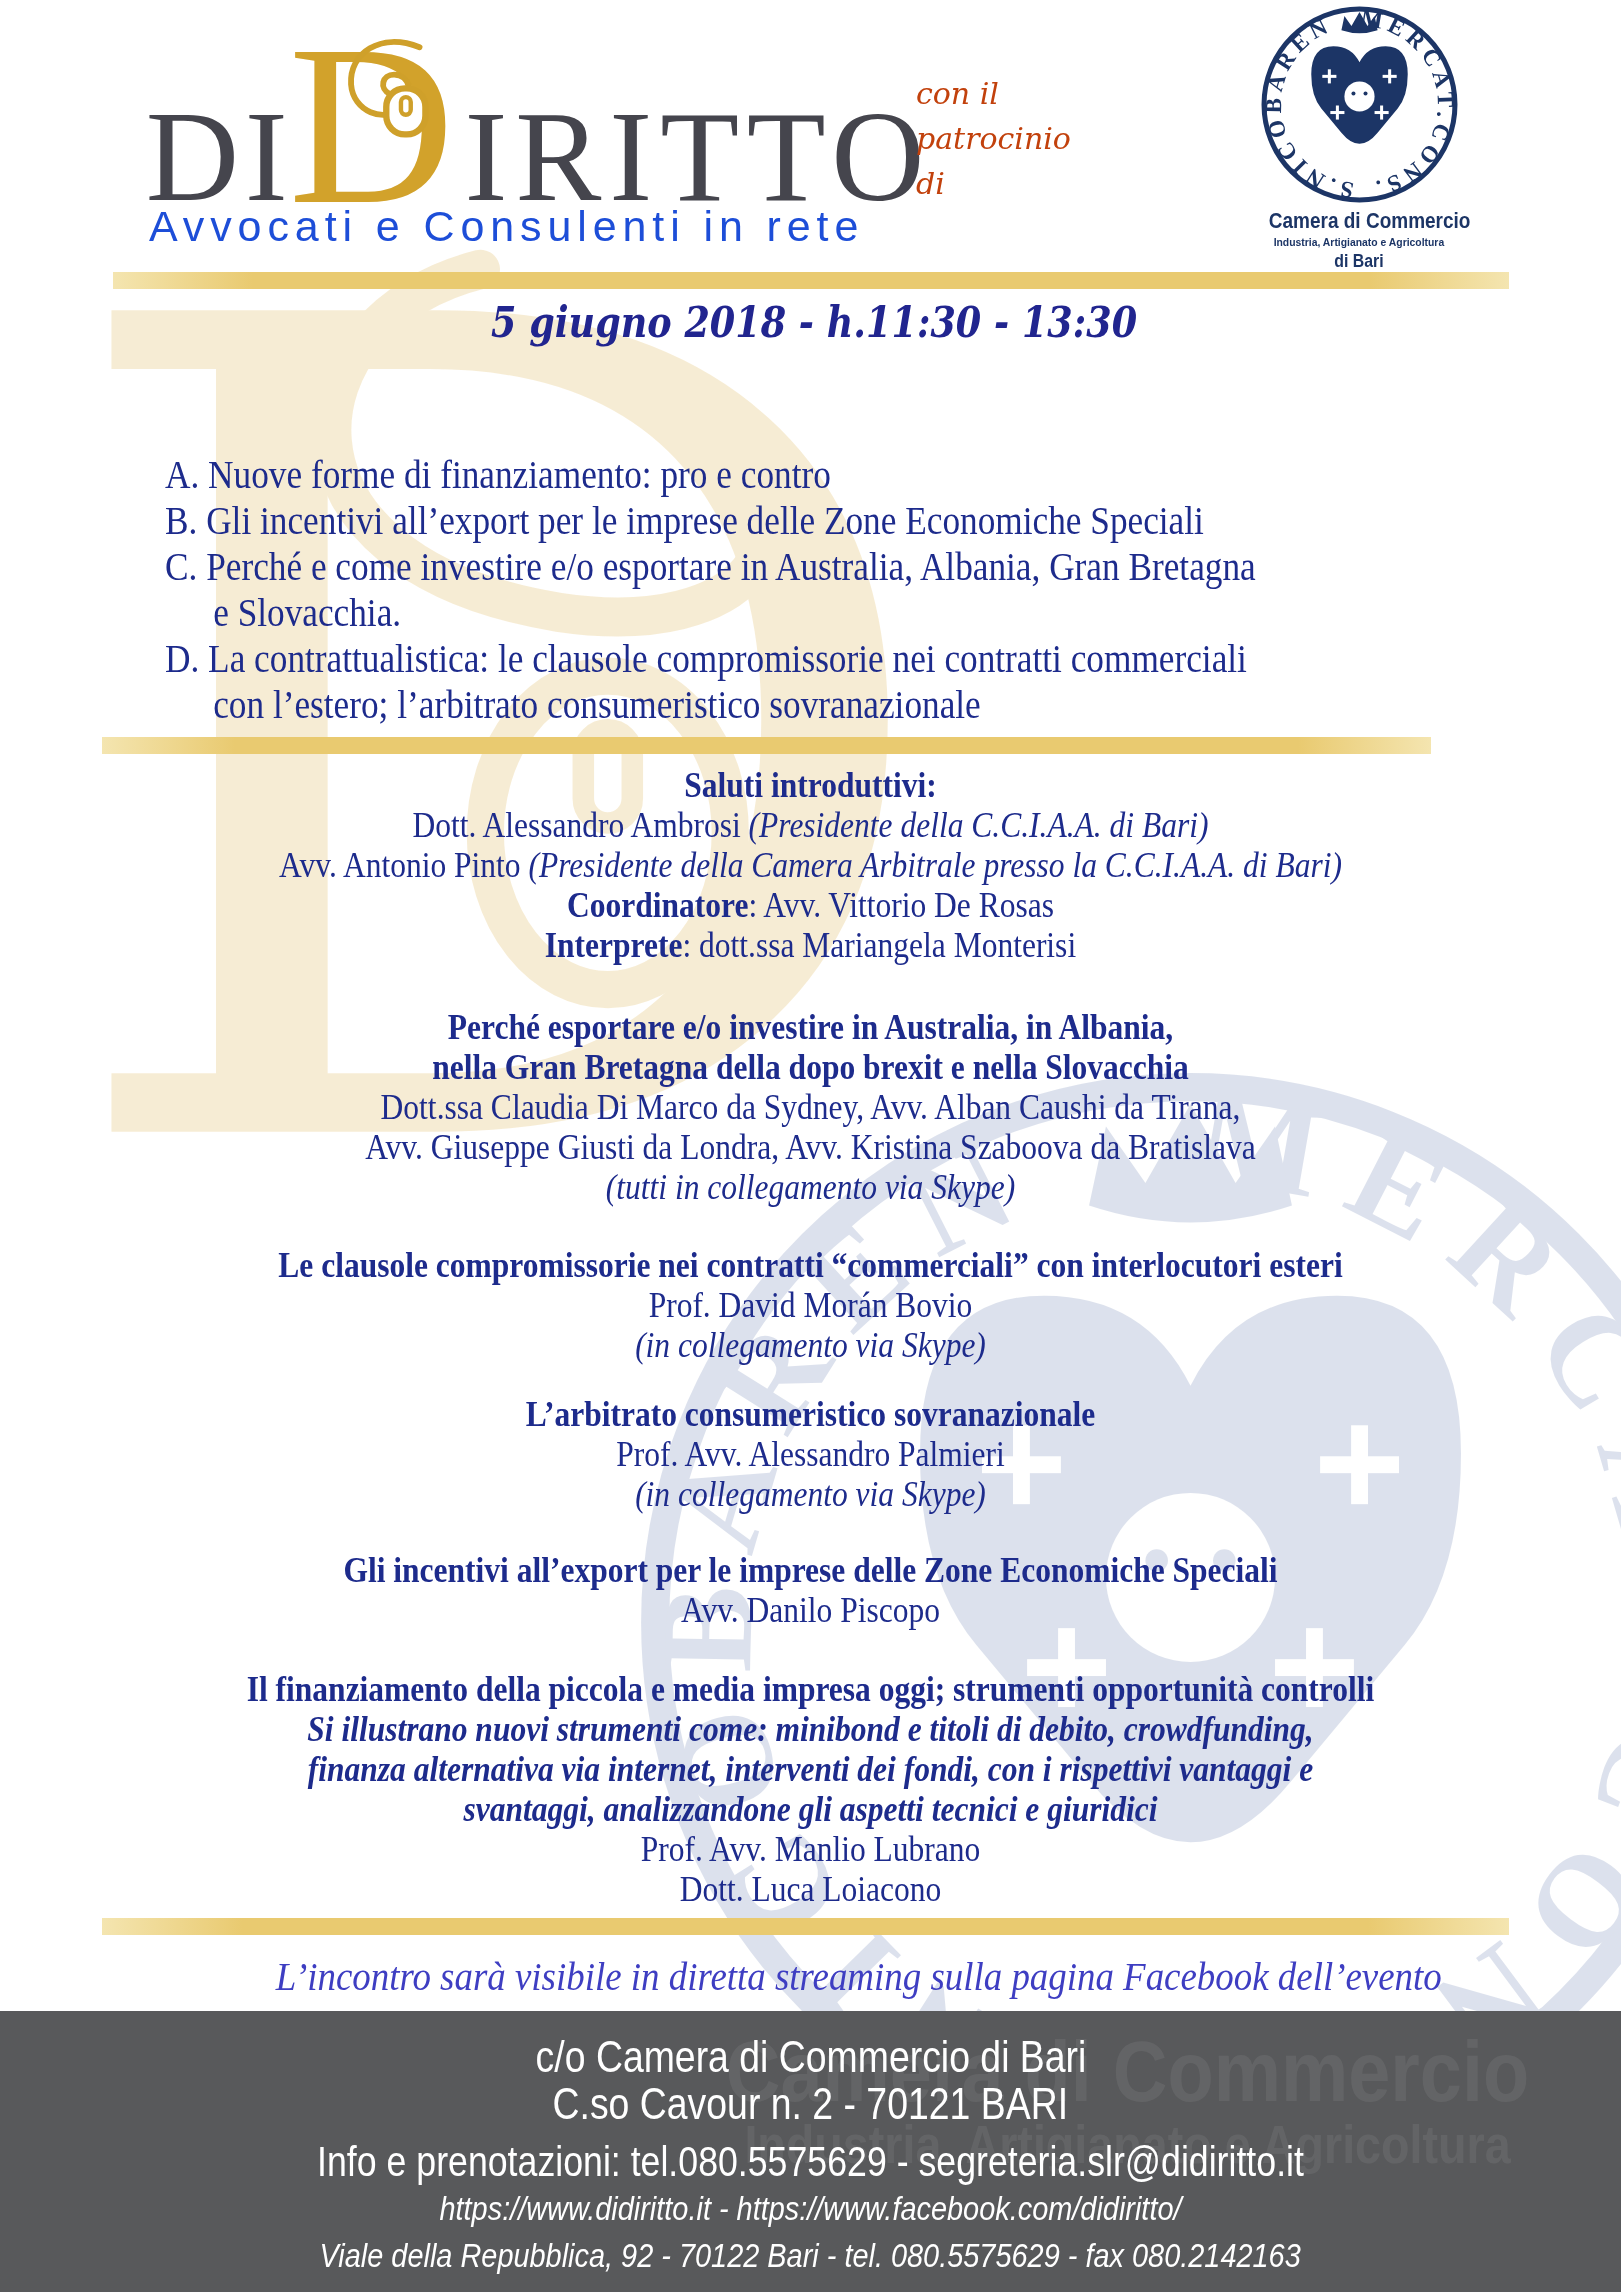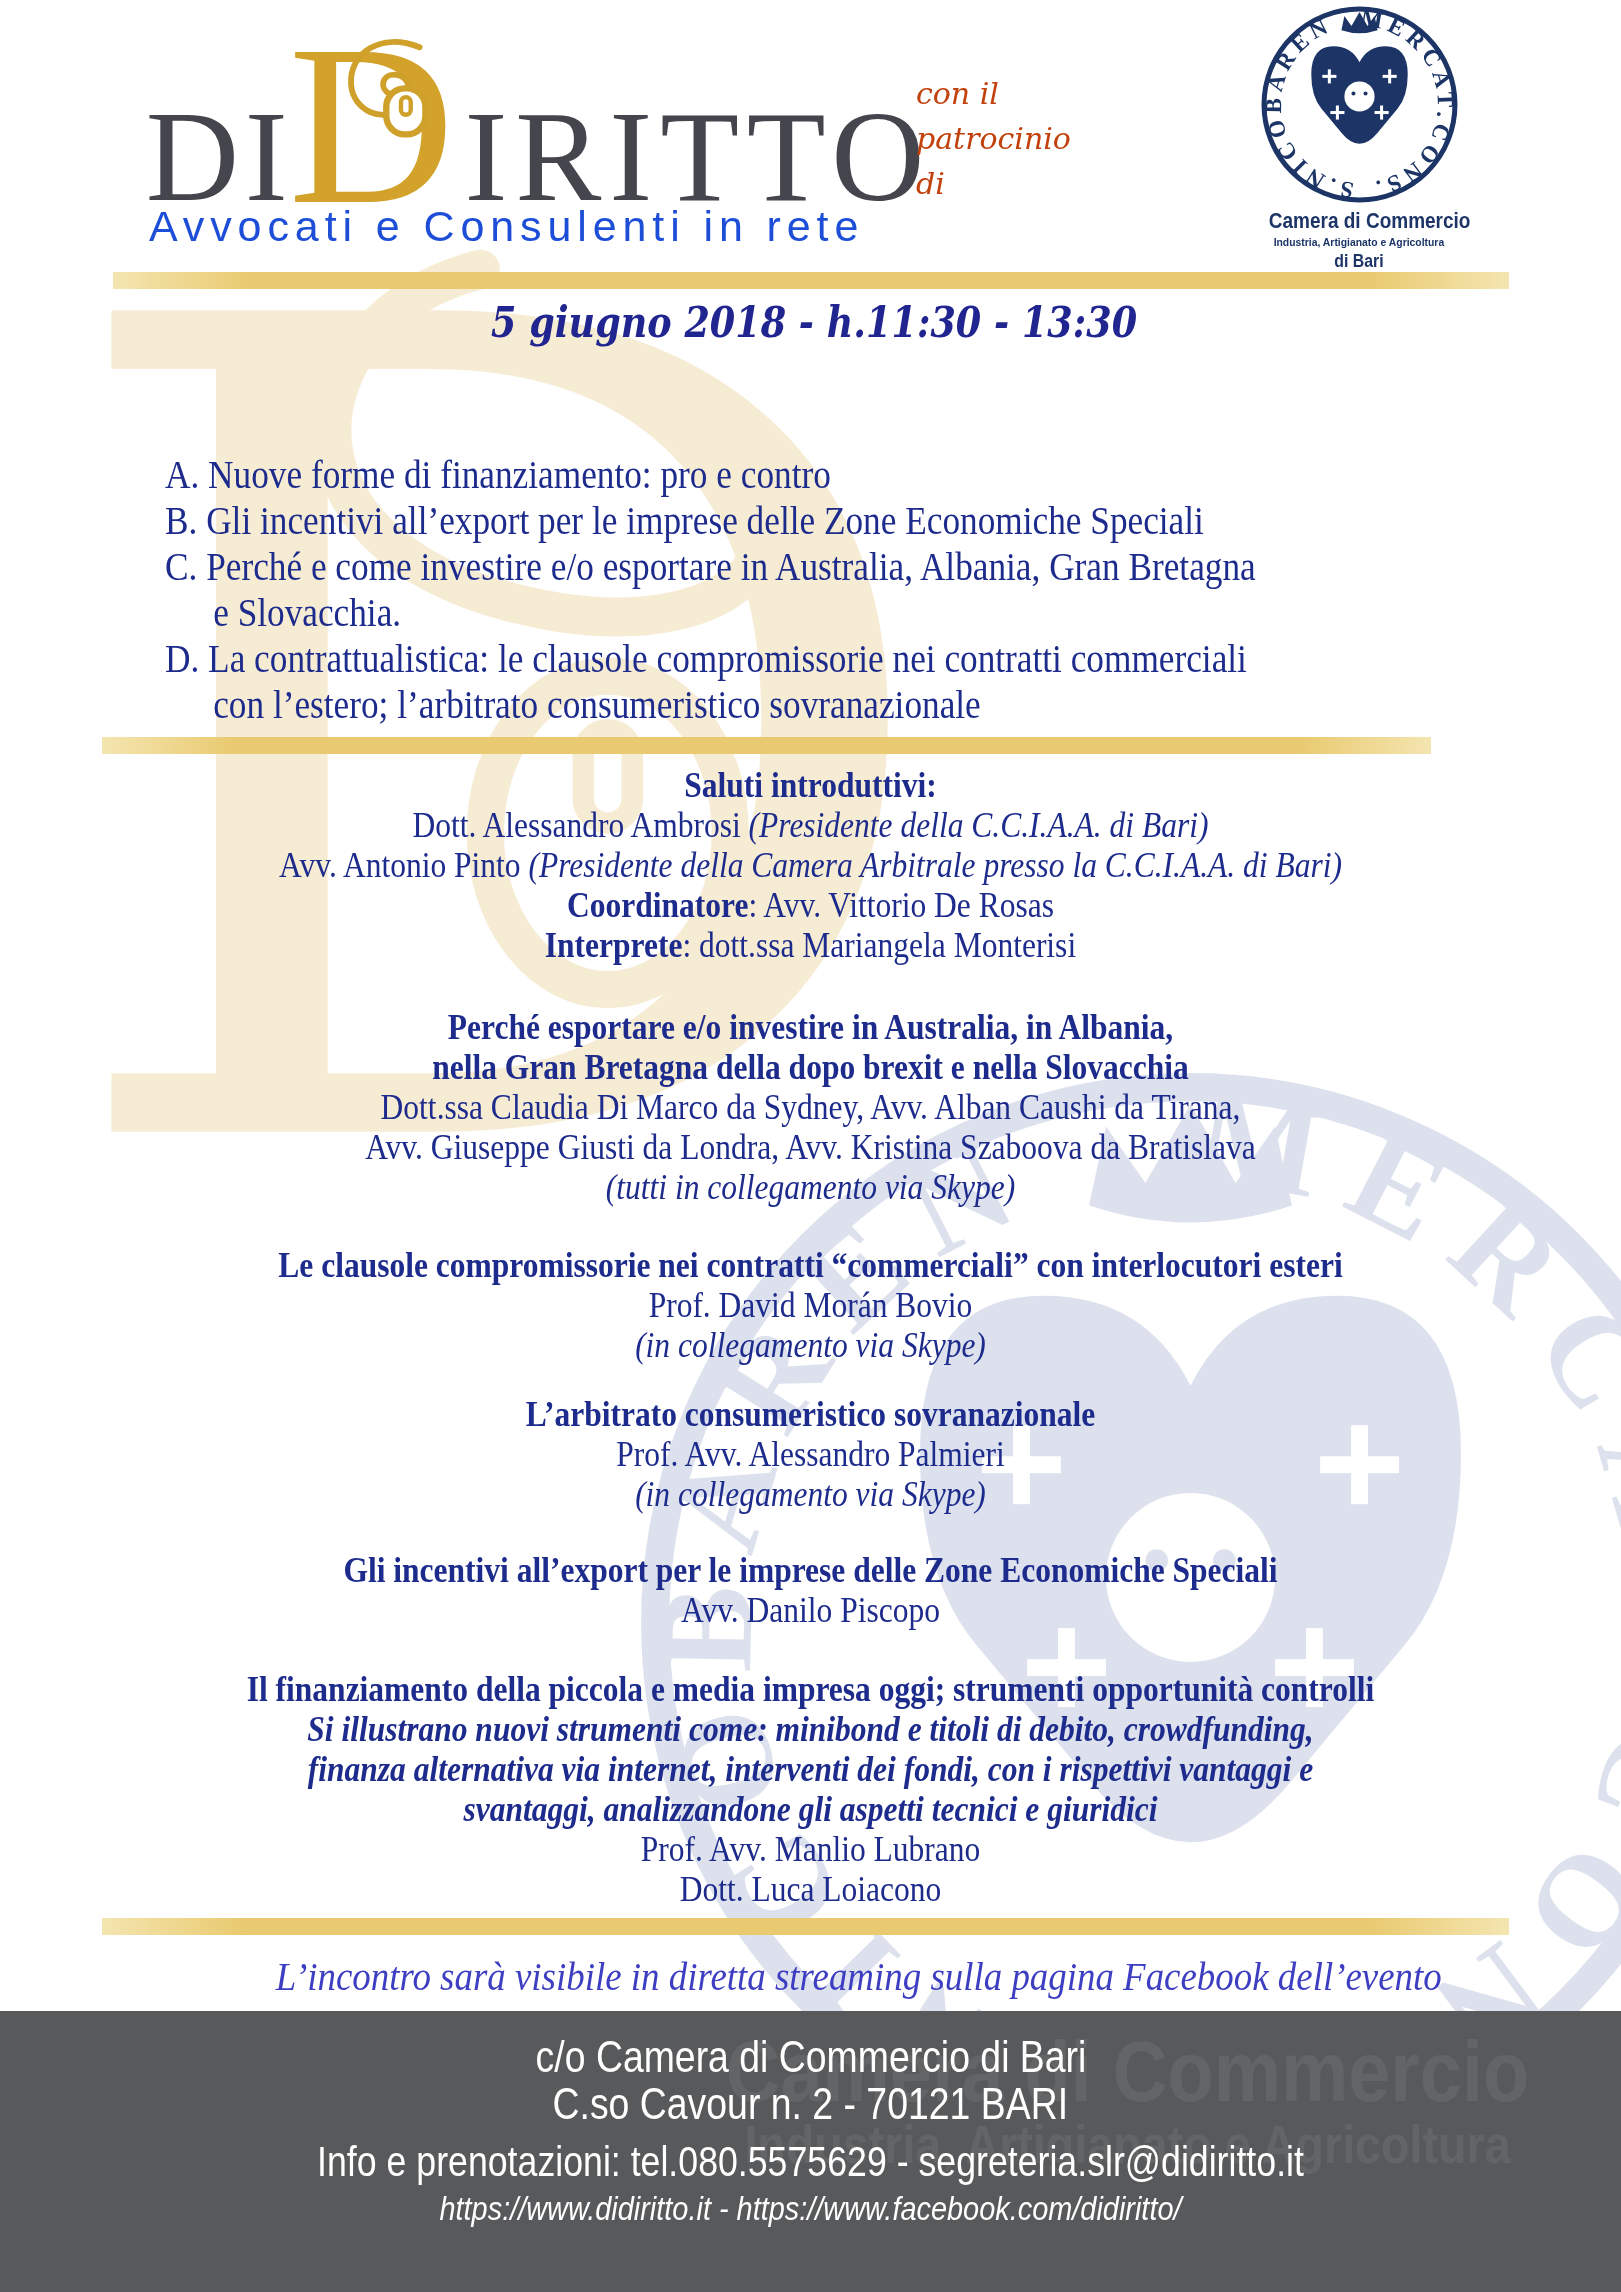--- a/index.html
+++ b/index.html
@@ -233,17 +233,18 @@
   <div class="footer">
     <div class="footer-ghost">
       <div class="g1">Camera di Commercio</div>
       <div class="g2">Industria, Artigianato e Agricoltura</div>
     </div>
     <div class="footer-inner">
       <div class="f-line f1"><span>c/o Camera di Commercio di Bari</span></div>
       <div class="f-line f2"><span>C.so Cavour n. 2 - 70121 BARI</span></div>
       <div class="f-line f3"><span>Info e prenotazioni: tel.080.5575629 - segreteria.slr@didiritto.it</span></div>
       <div class="f-line f4"><span>https://www.didiritto.it - https://www.facebook.com/didiritto/</span></div>
+      <div class="f-line f5"><span>Viale della Repubblica, 92 - 70122 Bari - tel. 080.5575629 - fax 080.2142163</span></div>
     </div>
   </div>
 
 </div>
 
 
 </body></html>

